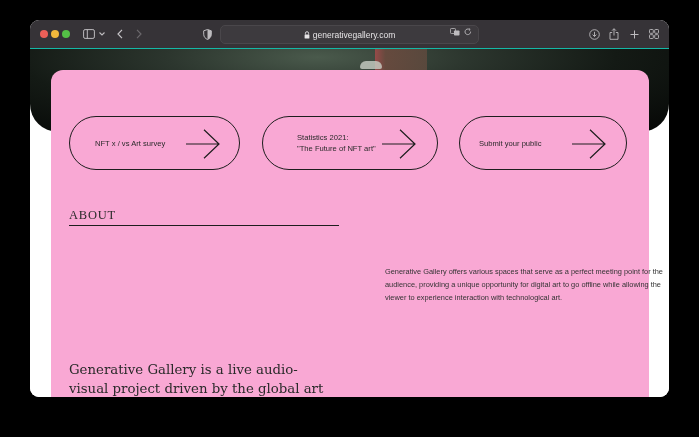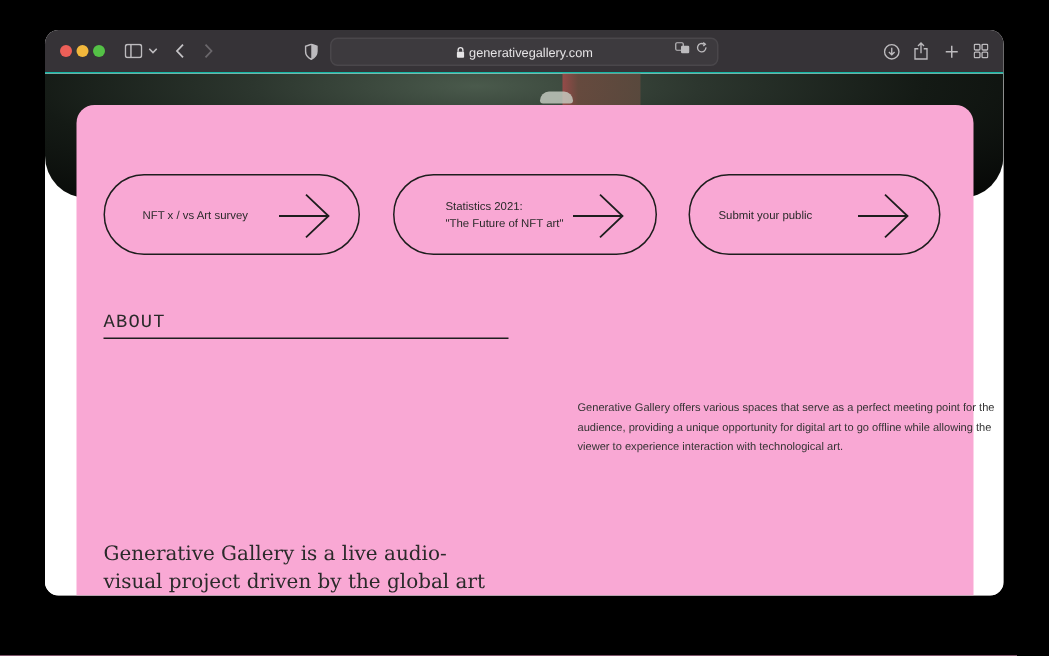--- a/index.html
+++ b/index.html
@@ -44,21 +44,21 @@
       background: #f9a8d4; border-radius: 12px;
     }
     .pill {
       position: absolute; top: 46px; height: 54px; border: 1.2px solid #1e1e1e; border-radius: 28px;
       box-sizing: border-box; display: flex; align-items: center; cursor: pointer;
     }
     .pill-text { font-size: 7.6px; color: #2a2a2a; line-height: 11px; }
     .pill-arrow { position: absolute; top: 12px; }
     .about-title {
       position: absolute; left: 18px; top: 138px;
-      font-family: Liberation Mono, monospace; font-size: 12.5px; letter-spacing: 0.8px; color: #2a2a2a;
+      font-family: Liberation Serif, serif; font-size: 12.5px; letter-spacing: 0.8px; color: #2a2a2a;
     }
     .about-rule { position: absolute; left: 18px; top: 155px; width: 270px; height: 1.2px; background: #1e1e1e; }
     .para { position: absolute; left: 298px; font-size: 7.4px; color: #333; line-height: 13px; width: 280px; }
     .lead {
       position: absolute; left: 18px; top: 256px; width: 260px;
       font-family: "DejaVu Serif", serif; font-size: 13.3px; line-height: 18.5px; color: #2a2a2a; margin-top: 35px;
     }
   </style>
 </head>
 <body>

